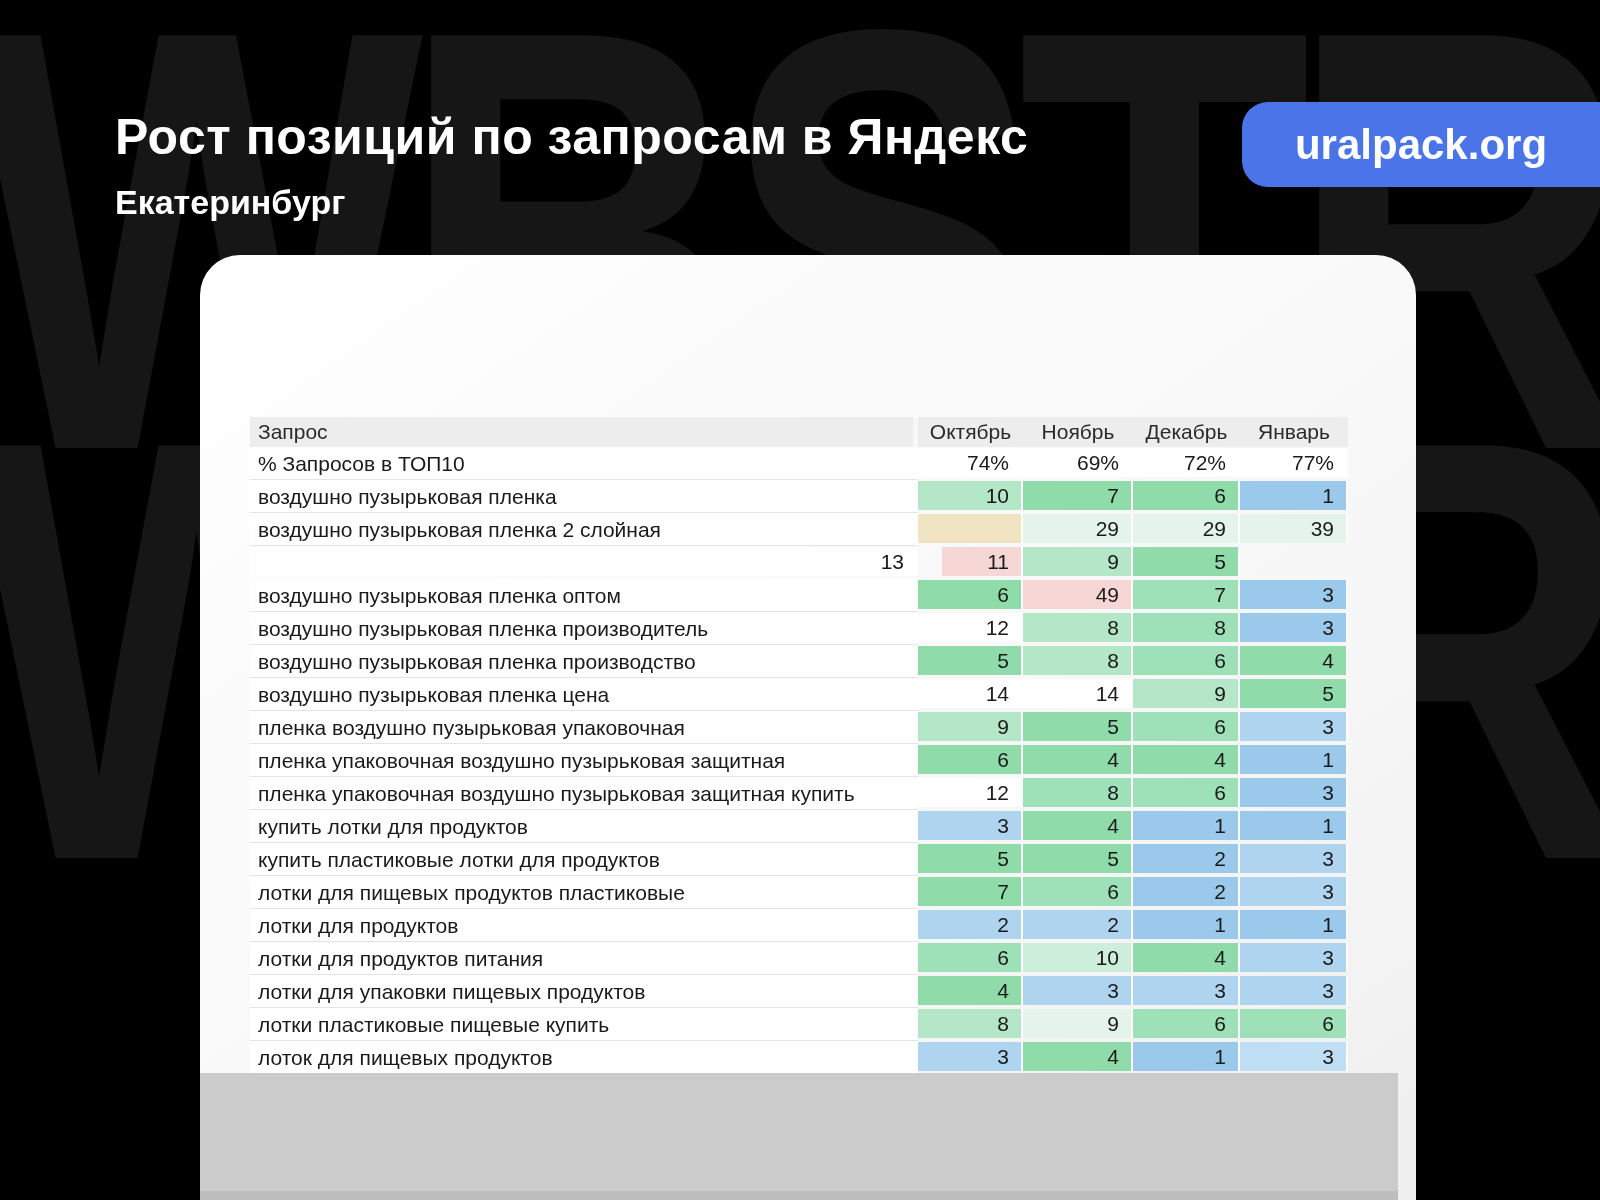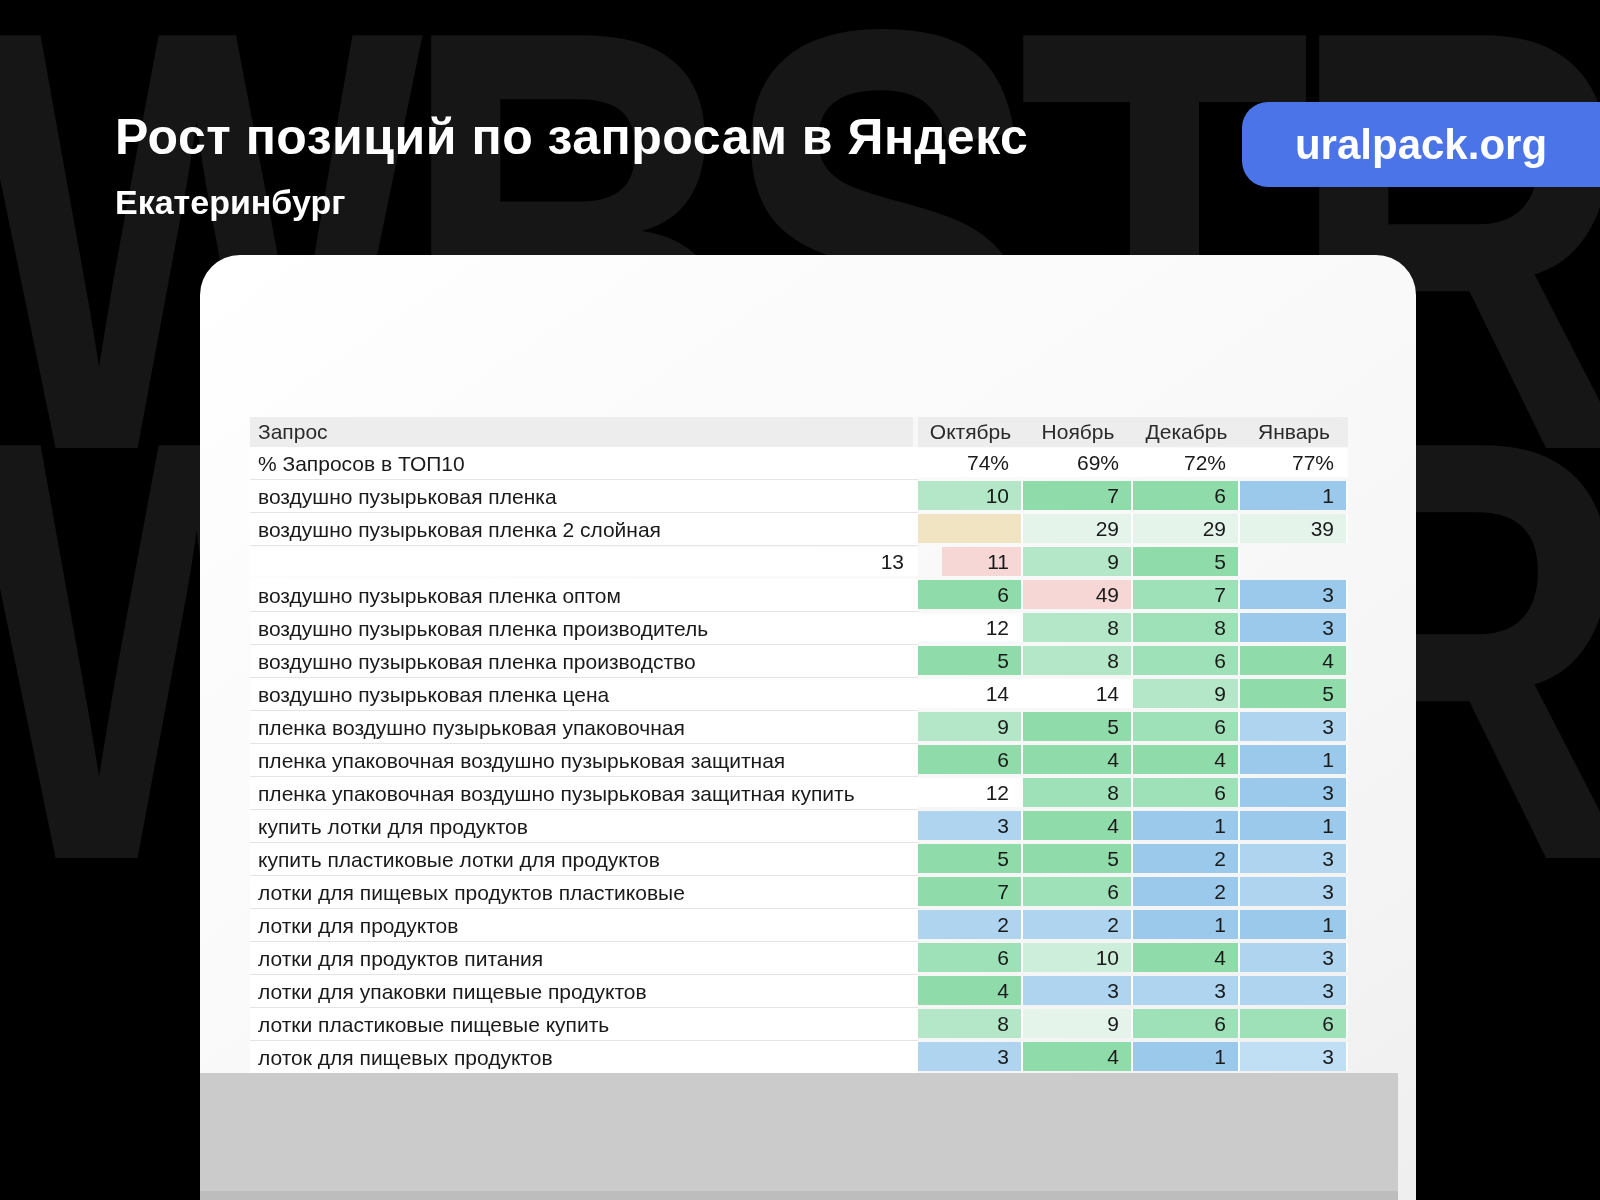--- a/index.html
+++ b/index.html
@@ -198,21 +198,21 @@
     <div class="td-n" style="background: rgb(155, 201, 235);">1</div>
   </div>
         <div class="trow">
     <div class="td-q">лотки для продуктов питания</div>
     <div class="td-n" style="background: rgb(158, 224, 183);">6</div>
     <div class="td-n" style="background: rgb(205, 238, 218);">10</div>
     <div class="td-n" style="background: rgb(143, 219, 170);">4</div>
     <div class="td-n" style="background: rgb(174, 212, 240);">3</div>
   </div>
         <div class="trow">
-    <div class="td-q">лотки для упаковки пищевые продуктов</div>
+    <div class="td-q">лотки для упаковки пищевых продуктов</div>
     <div class="td-n" style="background: rgb(143, 219, 170);">4</div>
     <div class="td-n" style="background: rgb(174, 212, 240);">3</div>
     <div class="td-n" style="background: rgb(174, 212, 240);">3</div>
     <div class="td-n" style="background: rgb(174, 212, 240);">3</div>
   </div>
         <div class="trow">
     <div class="td-q">лотки пластиковые пищевые купить</div>
     <div class="td-n" style="background: rgb(180, 230, 200);">8</div>
     <div class="td-n" style="background: rgb(228, 244, 234);">9</div>
     <div class="td-n" style="background: rgb(158, 224, 183);">6</div>

